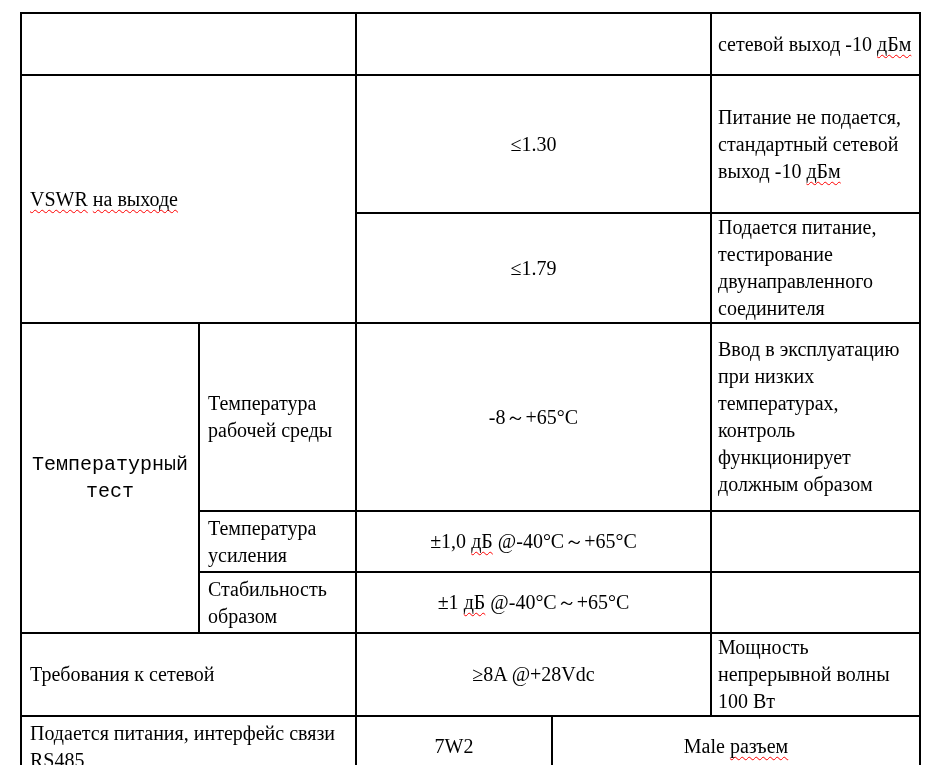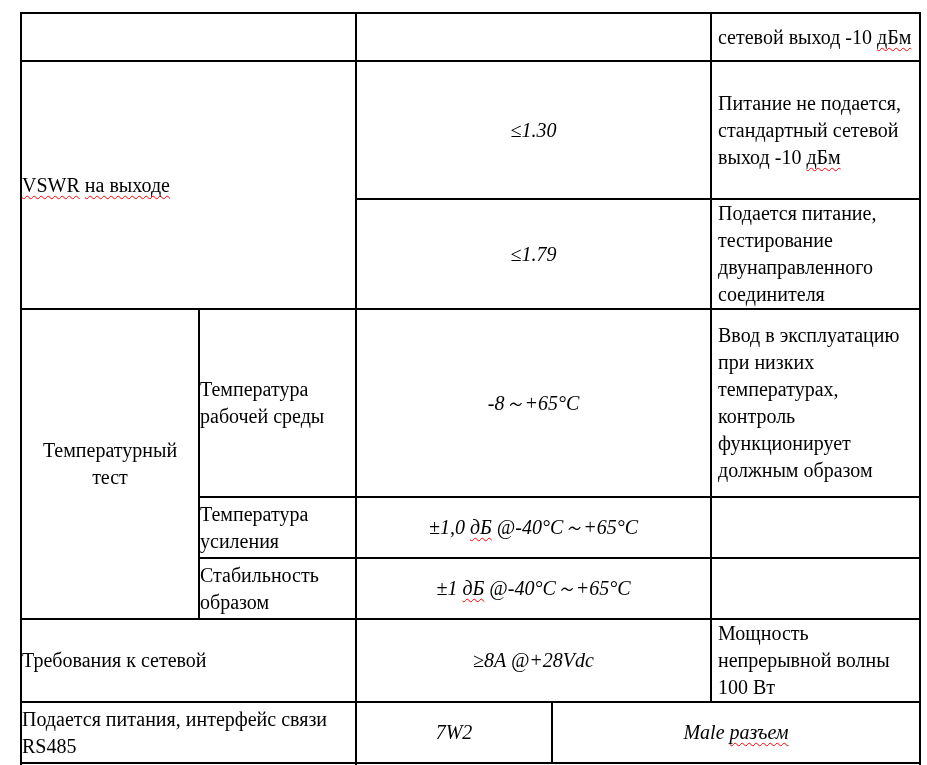--- a/index.html
+++ b/index.html
@@ -20,23 +20,23 @@
     table-layout: fixed;
   }
   td {
     border: 2px solid #000000;
     vertical-align: middle;
     font-size: 20px;
     line-height: 27px;
     padding: 0;
     word-wrap: break-word;
   }
-  td.lbl  { text-align: left;   padding: 0 2px 0 0; }
-  td.ctr  { text-align: center; padding: 0 1px; }
-  td.val  { text-align: center; padding: 16px 1px; font-style: italic; }
+  td.lbl  { text-align: left;   padding: 0 2px 0 8px; }
+  td.ctr  { text-align: center; padding: 0 1px; font-family: Liberation Mono, monospace; }
+  td.val  { text-align: center; padding: 16px 1px; }
   td.note { text-align: left;   padding: 0 2px 0 6px; }
   .sq {
     text-decoration: underline;
     text-decoration-style: wavy;
     text-decoration-color: #ff0000;
     text-decoration-thickness: 1px;
     text-underline-offset: 3px;
     text-decoration-skip-ink: none;
   }
 </style>
@@ -46,21 +46,21 @@
 <table class="spec">
   <colgroup>
     <col style="width:178px">
     <col style="width:157px">
     <col style="width:196px">
     <col style="width:159px">
     <col style="width:209px">
   </colgroup>
 
   <tbody>
-      <tr style="height:48px">
+      <tr style="height:62px">
     <td class="lbl" colspan="2"></td>
     <td class="val" colspan="2"></td>
     <td class="note"><span>сетевой выход -10 </span><span class="sq">дБм</span></td>
   </tr>
 
   <tr style="height:138px">
     <td class="lbl" colspan="2" rowspan="2"><span class="sq">VSWR</span> <span class="sq">на выходе</span></td>
     <td class="val" colspan="2">≤1.30</td>
     <td class="note"><span>Питание не подается, стандартный сетевой выход -10 </span><span class="sq">дБм</span></td>
   </tr>

